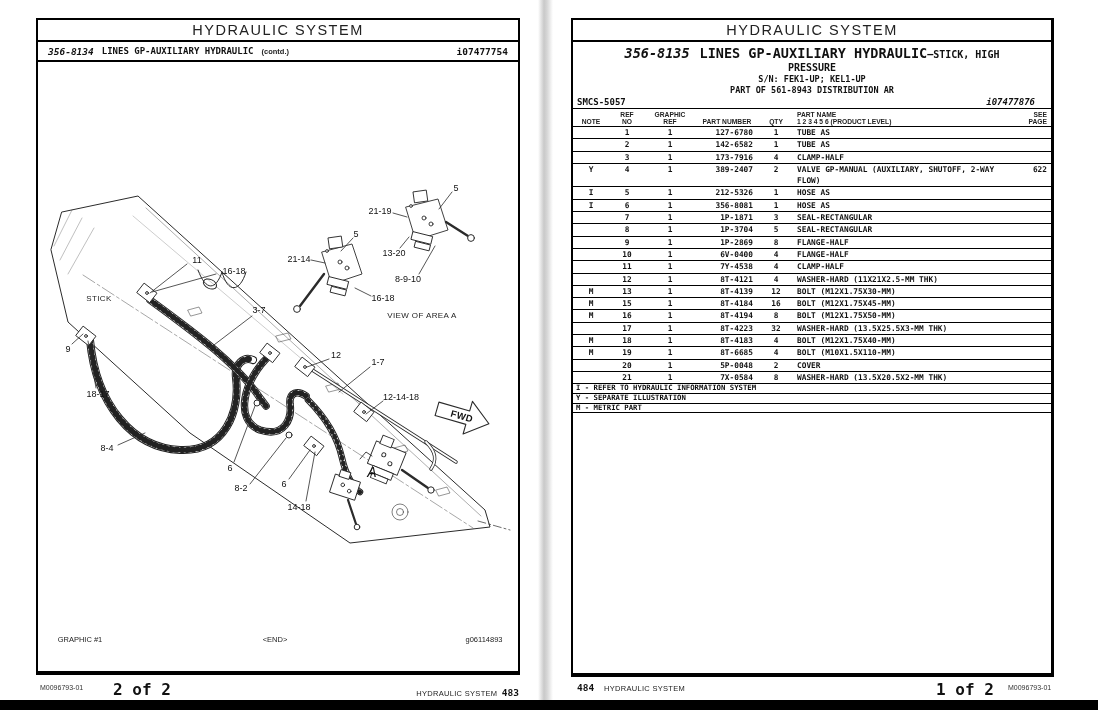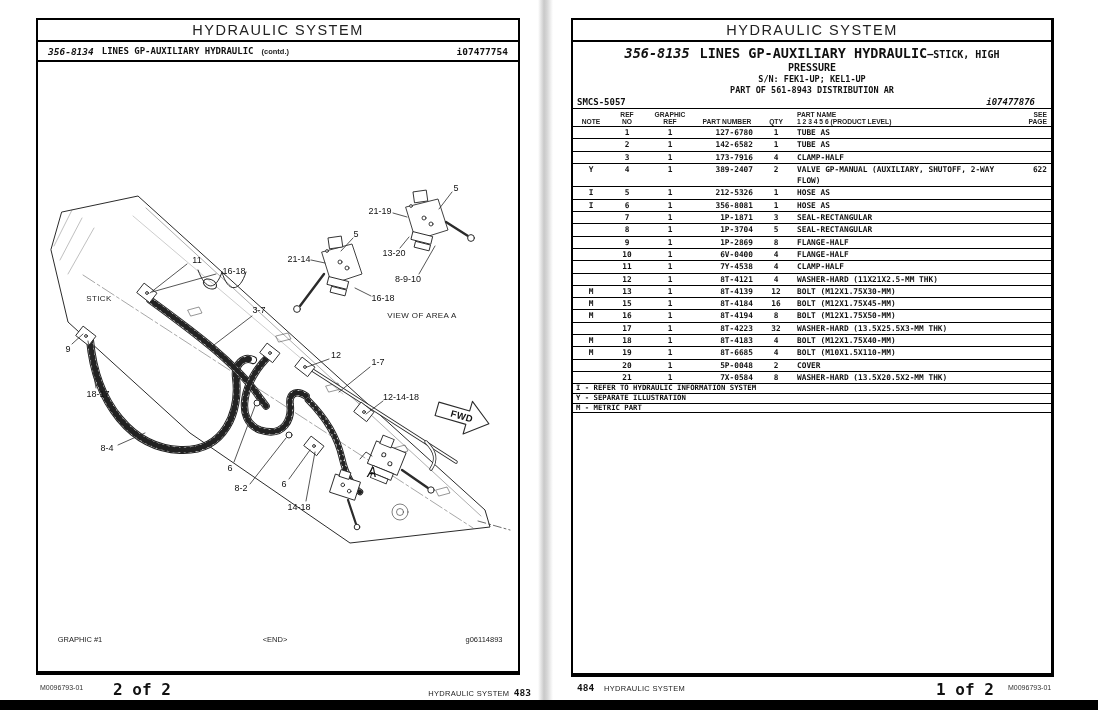--- a/index.html
+++ b/index.html
@@ -461,21 +461,21 @@
       <div class="note-line">Y - SEPARATE ILLUSTRATION</div>
       <div class="note-line">M - METRIC PART</div>
     </div>
 </div>
 
 <div class="chrome" id="seam"></div>
 <div class="chrome" id="bottomstrip"></div>
 
 <div class="chrome f-doc" style="left:40px;top:684px;">M0096793-01</div>
 <div class="chrome f-sheet" style="left:113px;top:680px;">2 of 2</div>
-<div class="chrome" style="left:412px;top:682px;width:119px;text-align:right;">
+<div class="chrome" style="left:400px;top:682px;width:119px;text-align:right;">
   <span class="f-sec">HYDRAULIC SYSTEM</span>
   <span class="f-pg">483</span>
 </div>
 
 <div class="chrome f-pg" style="left:577px;top:682px;">484</div>
 <div class="chrome f-sec" style="left:604px;top:684px;">HYDRAULIC SYSTEM</div>
 <div class="chrome f-sheet" style="left:936px;top:680px;">1 of 2</div>
 <div class="chrome f-doc" style="left:1008px;top:684px;">M0096793-01</div>
 
 </body></html>

